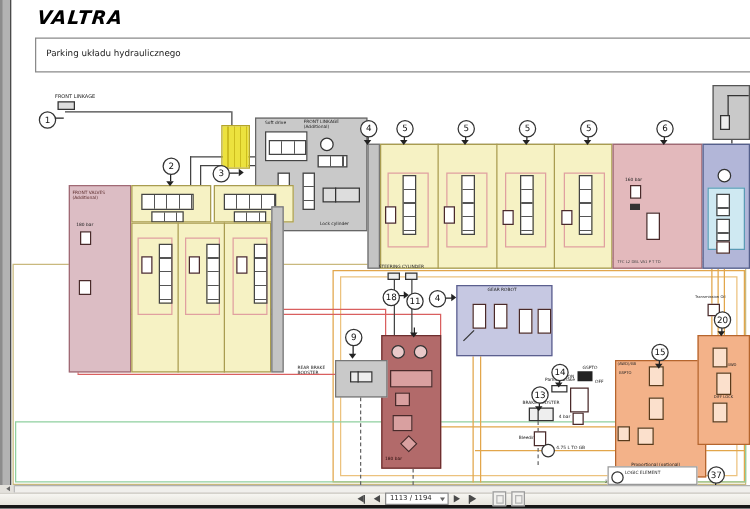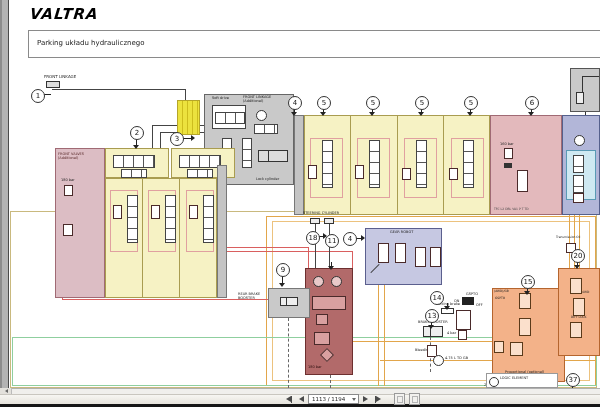--- a/index.html
+++ b/index.html
@@ -247,21 +247,21 @@
   <div class="co" style="left:317px;top:96px;">5</div>
   <div class="co" style="left:366px;top:96px;">5</div>
   <div class="co" style="left:415px;top:96px;">5</div>
   <div class="co" style="left:464px;top:96px;">5</div>
   <div class="co" style="left:525px;top:96px;">6</div>
   <div class="co" style="left:276px;top:263px;">9</div>
   <div class="co" style="left:306px;top:231px;">18</div>
   <div class="co" style="left:325px;top:234px;">11</div>
   <div class="co" style="left:343px;top:232px;">4</div>
   <div class="co" style="left:425px;top:309px;">13</div>
-  <div class="co" style="left:430px;top:291px;">14</div>
+  <div class="co" style="left:441px;top:291px;">14</div>
   <div class="co" style="left:521px;top:275px;">15</div>
   <div class="co" style="left:571px;top:249px;">20</div>
   <div class="co" style="left:566px;top:373px;">37</div>
 
   <div class="ln" style="left:43px;top:94px;width:8px;height:1px;background:#222;"></div>
   <div class="ln" style="left:136px;top:138px;width:1px;height:7px;background:#222;"></div>
   <div class="ah ah-d" style="left:133px;top:145px;"></div>
   <div class="ln" style="left:183px;top:138px;width:8px;height:1px;background:#222;"></div>
   <div class="ah ah-r" style="left:191px;top:135px;"></div>
   <div class="ln" style="left:294px;top:108px;width:1px;height:5px;background:#222;"></div>

